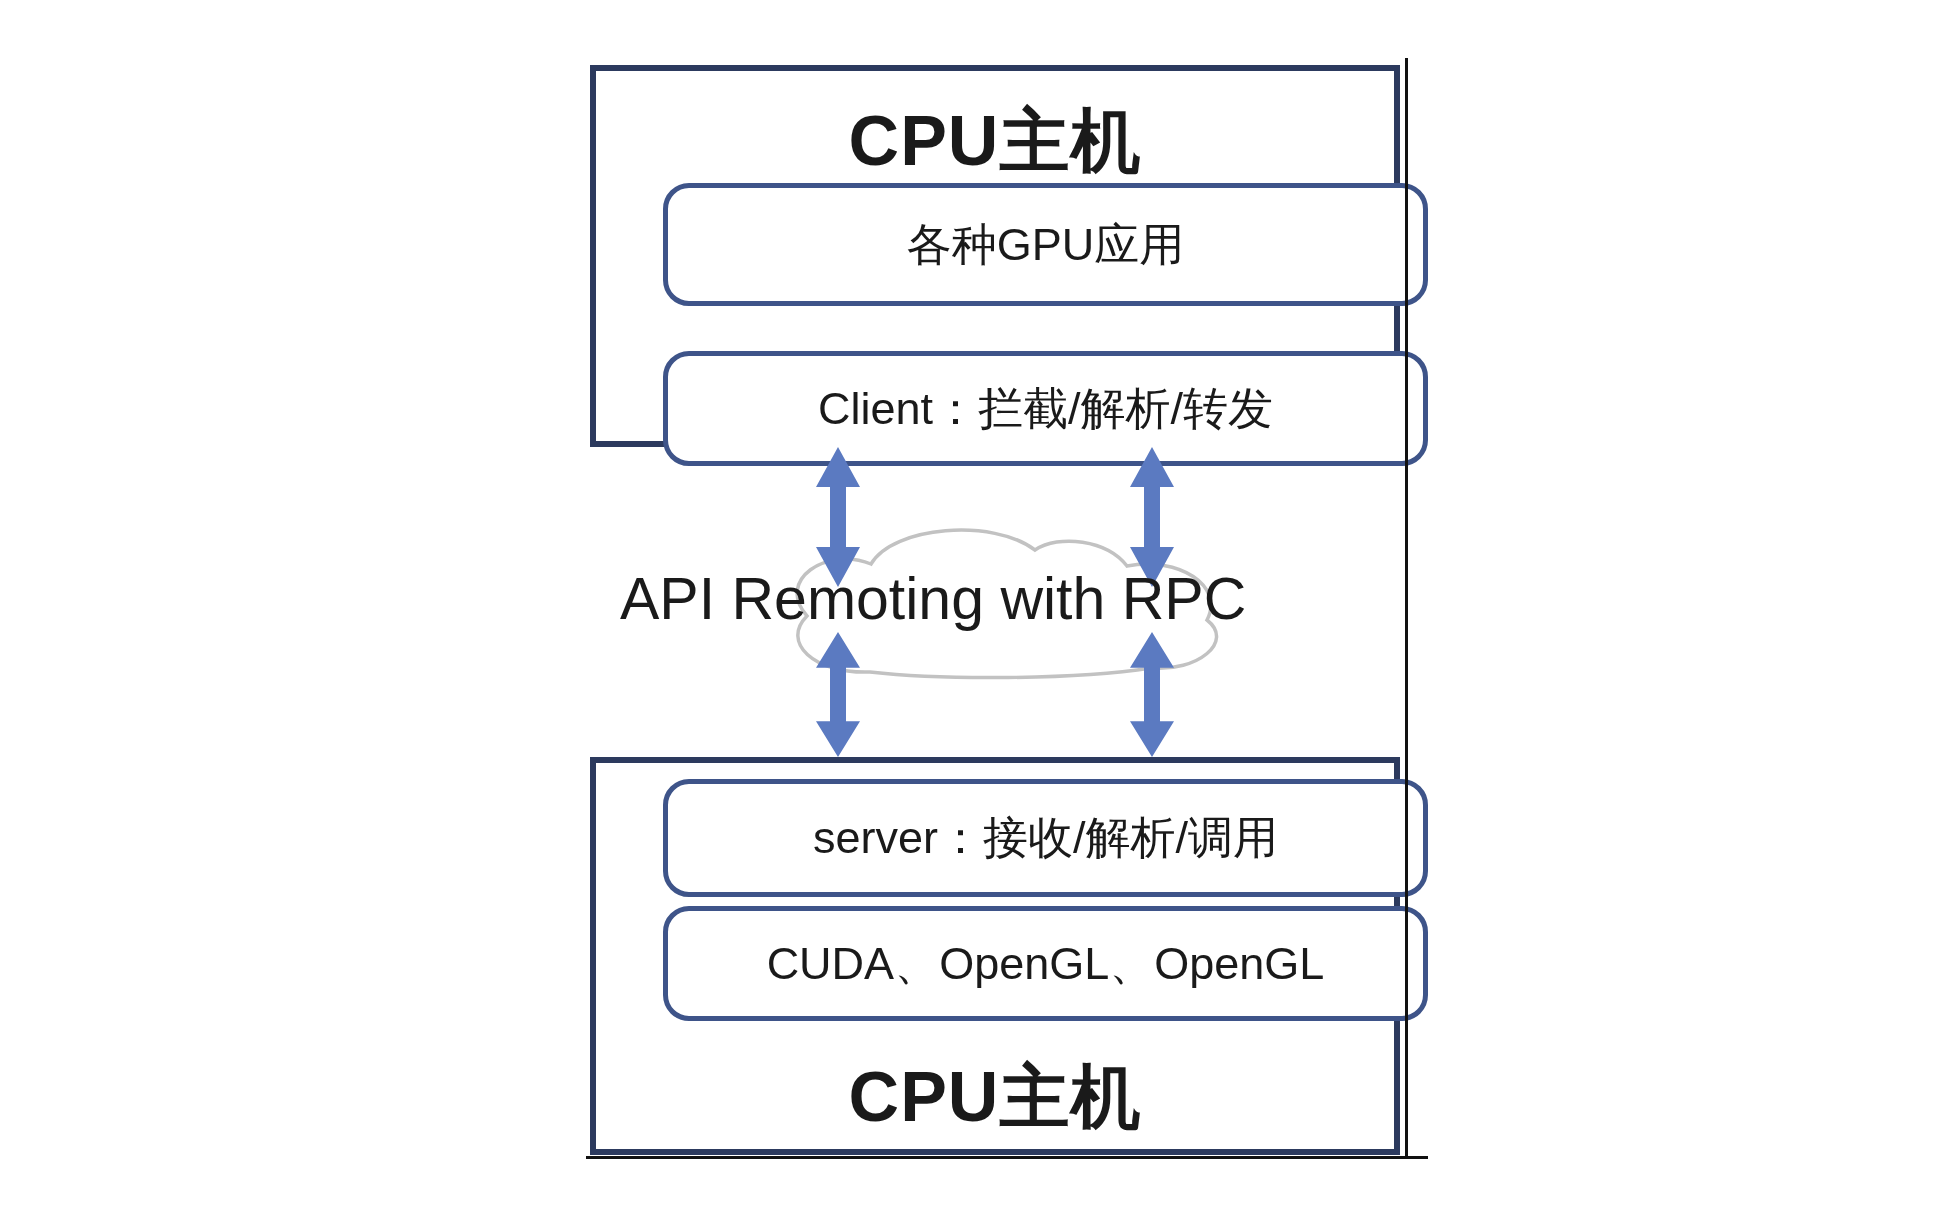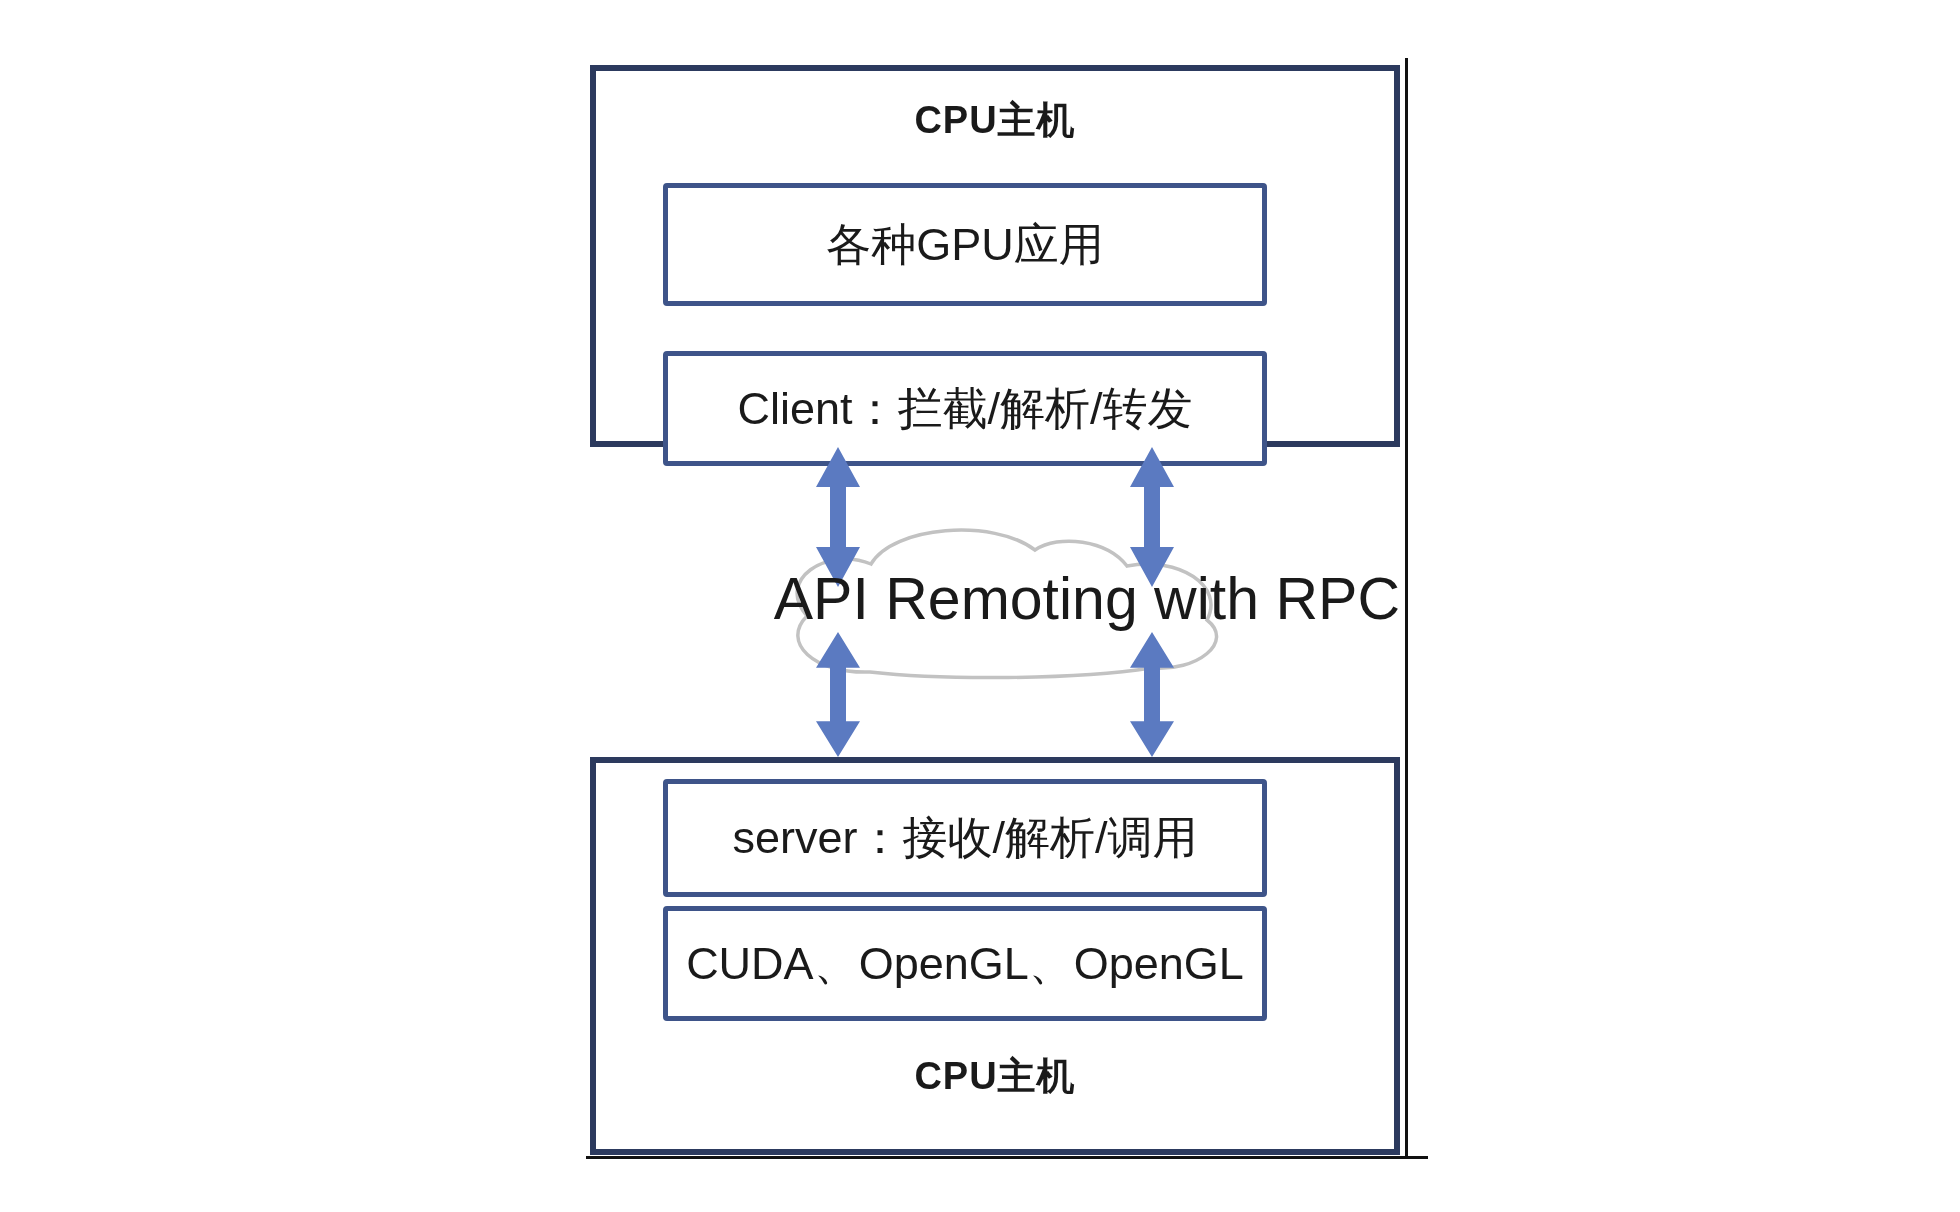--- a/index.html
+++ b/index.html
@@ -31,34 +31,34 @@
     border:6px solid var(--outer-border);
     background:var(--background);
     box-sizing:border-box;
   }
   .host-box.cpu{ top:65px; height:382px; }
   .host-box.gpu{ top:757px; height:398px; }
   .host-title{
     position:absolute;
     left:0; width:100%;
     text-align:center;
-    font-size:38px;
+    font-size:70px;
     font-weight:600;
     color:var(--text);
     letter-spacing:1px;
     white-space:nowrap;
   }
   .host-title.top{ top:24px; }
   .host-title.bottom{ top:288px; }
   .rounded-box{
     position:absolute;
     left:67px;
-    width:604px;
+    width:765px;
     border:5px solid var(--inner-border);
-    border-radius:4px;
+    border-radius:26px;
     background:var(--background);
     box-sizing:border-box;
     display:flex;
     align-items:center;
     justify-content:center;
     font-size:45px;
     color:var(--text);
     white-space:nowrap;
   }
   .cpu .rounded-box.row1{ top:112px; height:123px; }
@@ -81,21 +81,21 @@
   }
   .cloud path{
     fill:var(--background);
     stroke:var(--cloud-stroke);
     stroke-width:3.5;
   }
   .middle-label{
     position:absolute;
     left:620px; top:565px;
     width:780px;
-    text-align:right;
+    text-align:left;
     font-size:59px;
     font-weight:400;
     color:var(--text);
     white-space:nowrap;
   }
   .edge-line{
     position:absolute;
     background:var(--line);
   }
   .edge-line.vertical{ left:1405px; top:58px; width:3px; height:1098px; }

